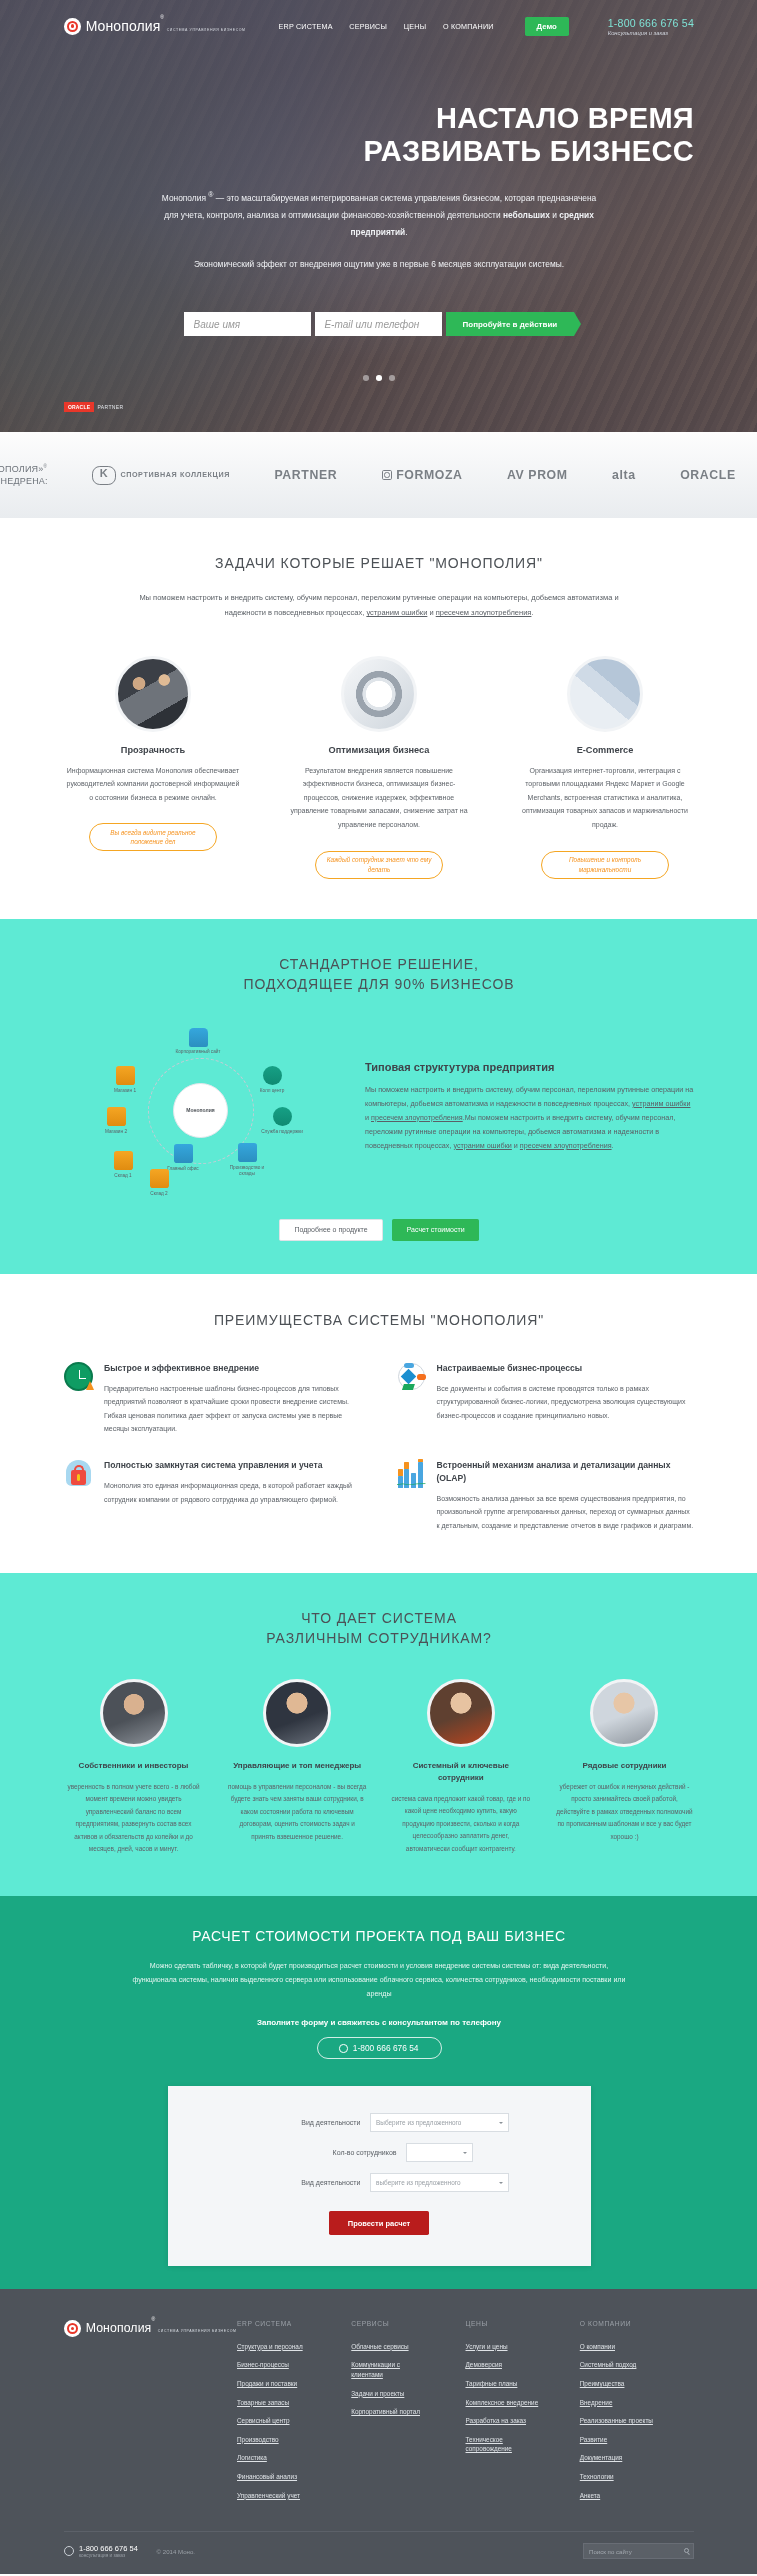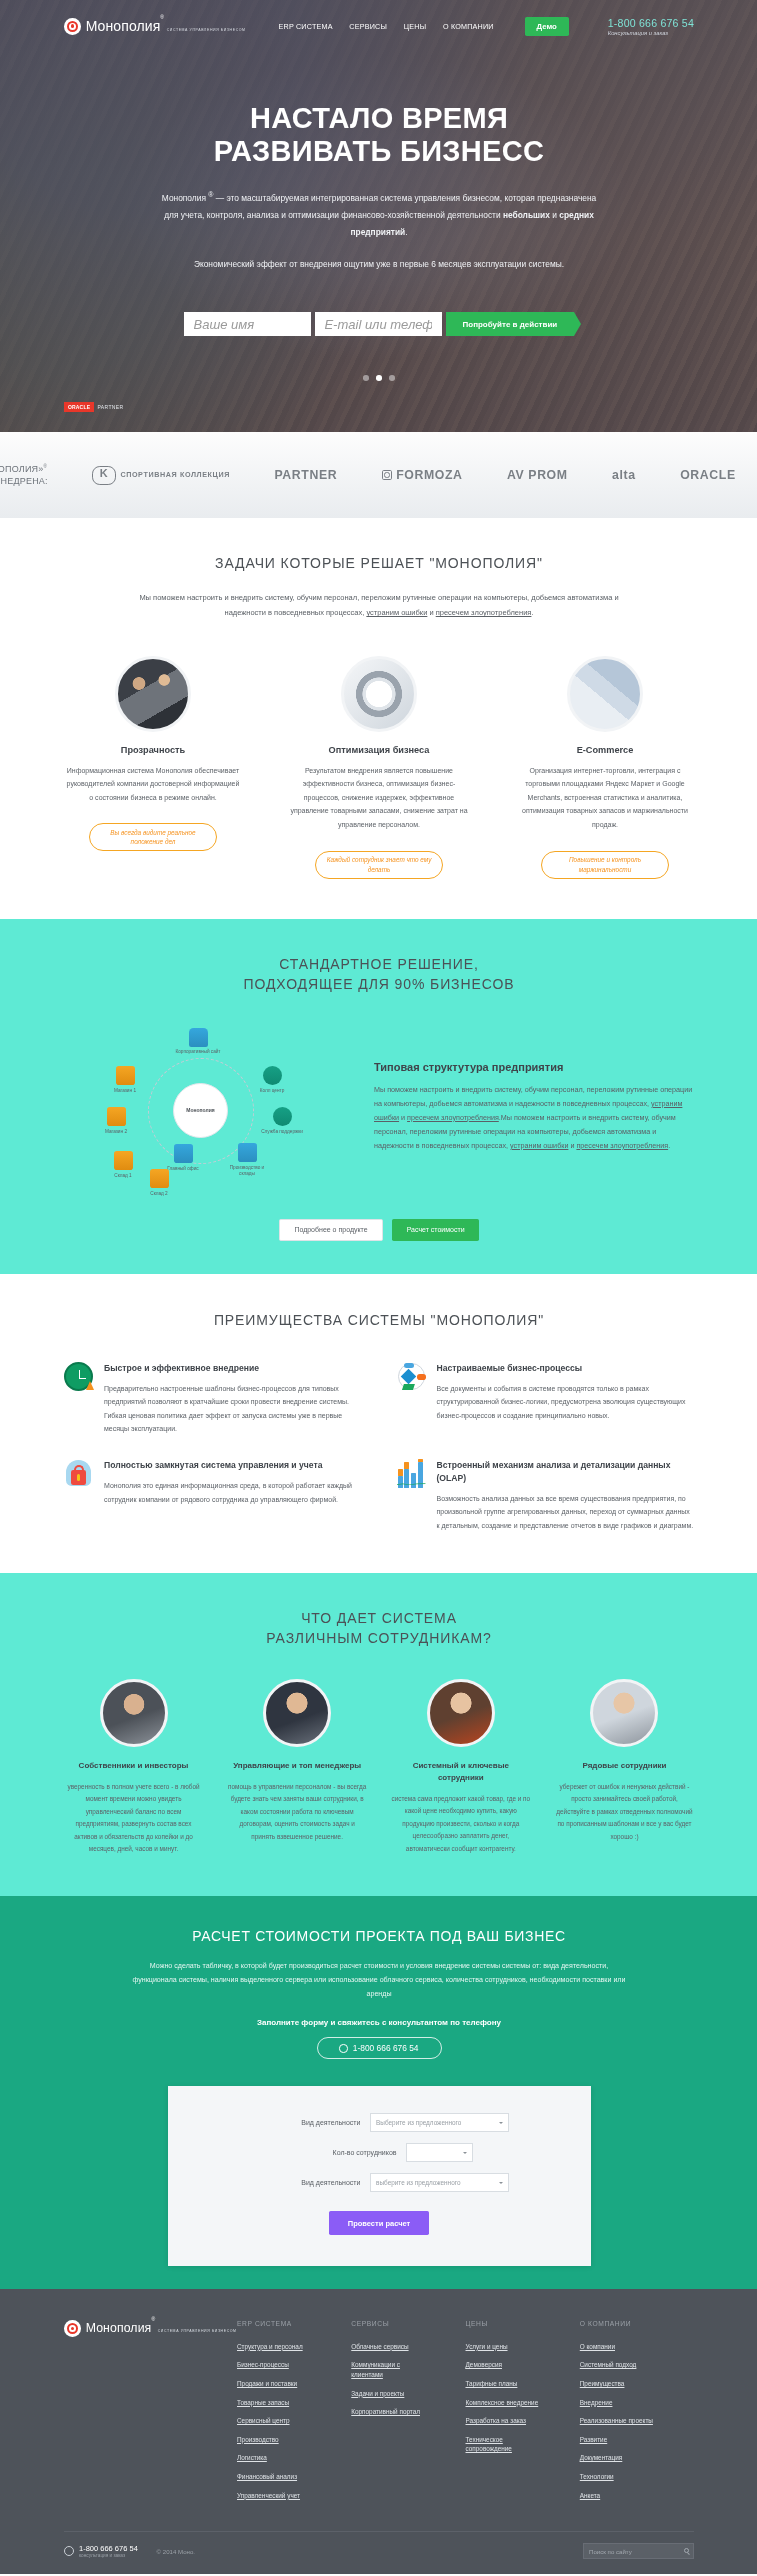--- a/index.html
+++ b/index.html
@@ -31,27 +31,27 @@
   .logo-txt sup{font-size:5px;position:relative;top:-6.1px}
   .logo-sub{color:#d9dde4;font-size:3.5px;letter-spacing:0.6px;margin-top:1.7px}
 
   .nav{display:flex;align-items:center;gap:16.7px;margin-left:33px}
   .nav a{color:#fff;text-decoration:none;font-size:7.2px;letter-spacing:0.2px;white-space:nowrap}
   .btn-demo{background:#2eb857;color:#fff;border:0;border-radius:1.7px;padding:5px 11.7px;font-size:7.8px;font-weight:700;cursor:pointer;margin-left:14.5px;font-family:inherit}
   .phone-box{margin-left:auto;text-align:left}
   .phone-num{color:#7fe3d6;font-size:10.6px;letter-spacing:0.2px}
   .phone-cap{color:#cfd4dc;font-size:5.8px;font-style:italic;margin-top:1.1px}
 
-  .hero-h1{margin-top:66px;text-align:center;color:#fff;font-size:29px;font-weight:700;line-height:1.13;letter-spacing:0.3px;text-transform:uppercase}
+  .hero-h1{margin-top:66px;text-align:right;color:#fff;font-size:29px;font-weight:700;line-height:1.13;letter-spacing:0.3px;text-transform:uppercase}
   .hero-p{margin:21px auto 0;width:446px;text-align:center;color:#f1f3f6;font-size:8.4px;line-height:2.0}
   .hero-p b{font-weight:700}
   .hero-p2{margin:15.6px auto 0;width:423px;text-align:center;color:#f1f3f6;font-size:8.4px;line-height:2.0}
 
   .hero-form{margin:39px auto 0;display:flex;justify-content:center;gap:3.9px}
-  .hero-form input{width:127px;height:24.5px;border:0;background:#fff;padding:0 9.5px;font-size:13px;font-style:italic;color:#555;font-family:inherit}
+  .hero-form input{width:127px;height:24.5px;border:0;background:#fff;padding:0 9.5px;font-size:10px;font-style:italic;color:#555;font-family:inherit}
   .hero-form input::placeholder{color:#9a9a9a;font-style:italic}
   .btn-try{position:relative;background:#2eb857;color:#fff;border:0;height:24.5px;padding:0 16.7px;font-size:8px;font-weight:700;cursor:pointer;font-family:inherit}
   .btn-try:after{content:"";position:absolute;right:-7.2px;top:0;border-left:7.2px solid #2eb857;border-top:12.3px solid transparent;border-bottom:12.3px solid transparent}
 
   .dots{position:absolute;left:0;right:0;bottom:51px;display:flex;justify-content:center;gap:7.2px;z-index:4}
   .dot{width:5.6px;height:5.6px;border-radius:50%;background:rgba(255,255,255,.45)}
   .dot.on{background:#fff}
   .oracle{position:absolute;left:64px;bottom:20px;z-index:4;display:flex;align-items:center;gap:3.3px}
   .oracle-badge{background:#e8372a;color:#fff;font-size:5px;font-weight:700;padding:2.2px 3.9px;letter-spacing:0.2px}
   .oracle-txt{color:#e3e6ea;font-size:5px;letter-spacing:0.4px}
@@ -90,21 +90,21 @@
       radial-gradient(circle at 50% 50%,#9aa3ad 0 46%,transparent 47%),
       linear-gradient(135deg,#f4f6f8,#cfd6dd)}
   .ti3{background:
       linear-gradient(40deg,#e9eef3 0 45%,#cfdae6 45% 62%,#b5c6d8 62%),
       radial-gradient(circle at 68% 36%,#7fa7cf 0 16%,transparent 17%)}
   .task-title{margin-top:13.4px;font-size:9.2px;font-weight:700;color:#3f444a}
   .task-txt{margin-top:8.4px;font-size:7px;line-height:1.95;color:#5d6268}
   .pill{margin:19px auto 0;width:128px;height:28px;border:0.8px solid #f5a623;border-radius:14.5px;display:flex;align-items:center;justify-content:center;text-align:center;color:#f5921e;font-size:6.4px;font-style:italic;line-height:1.55;padding:0 6.7px}
 
   
-  .std-flex{display:flex;align-items:center;gap:31px;margin-top:29px}
+  .std-flex{display:flex;align-items:center;gap:22px;margin-top:29px}
   .std-diagram{width:279px;height:167px;position:relative;flex:0 0 279px}
   .node{position:absolute;text-align:center;width:48px;font-size:4.7px;color:#5a6066;line-height:1.3}
   .node .ico{width:19px;height:19px;margin:0 auto 2.2px;border-radius:2.8px;display:block}
   .ring{position:absolute;left:84px;top:35px;width:106px;height:106px;border-radius:50%;border:0.6px dashed #c3ccd4}
   .core{position:absolute;left:109px;top:60px;width:55px;height:55px;border-radius:50%;background:#fff;border:1.1px solid #e2e7eb;display:flex;align-items:center;justify-content:center;text-align:center;font-size:5px;color:#4c5156;line-height:1.35;font-weight:700}
   .std-right{flex:1}
   .std-h3{font-size:11px;font-weight:700;color:#3f444a}
   .std-p{margin-top:10px;font-size:7.2px;line-height:1.95;color:#5b6066}
   .std-p u{text-decoration:underline}
   .std-btns{display:flex;justify-content:center;gap:9px;margin-top:29px}
@@ -162,21 +162,21 @@
   .calc-p{margin:16.7px auto 0;width:501px;text-align:center;color:#e6f7f2;font-size:7.1px;line-height:1.95}
   .calc-p2{margin:16.7px auto 0;text-align:center;color:#fff;font-size:8px;font-weight:700}
   .calc-phone{margin:10px auto 0;width:125px;height:22px;border:0.8px solid rgba(255,255,255,.8);border-radius:11.7px;display:flex;align-items:center;justify-content:center;gap:5px;color:#fff;font-size:8.4px}
   .calc-phone .ph{width:8.4px;height:8.4px;border-radius:50%;border:0.8px solid #fff;display:inline-block}
   .calc-card{margin:27px auto 0;width:423px;background:#f4f6f8;padding:27px 0 31px;box-shadow:0 1.1px 5.6px rgba(0,0,0,.12)}
   .frm-row{display:flex;align-items:center;justify-content:center;gap:9px;margin-bottom:11px}
   .frm-lbl{width:111px;text-align:right;font-size:7px;color:#5b6066}
   .sel{width:139px;height:19px;border:0.6px solid #d8dde2;background:#fff;font-size:6.4px;color:#9aa0a6;display:flex;align-items:center;padding:0 5.6px;position:relative}
   .sel:after{content:"";position:absolute;right:5px;top:7.8px;border-left:2.2px solid transparent;border-right:2.2px solid transparent;border-top:2.8px solid #8b9198}
   .sel.sm{width:67px}
-  .btn-calc{display:block;margin:19px auto 0;background:#8b5cf6;border:0;color:#fff;border-radius:1.7px;padding:7.2px 19px;font-size:7.5px;font-weight:700;cursor:pointer;font-family:inherit}
+  .btn-calc{display:block;margin:19px auto 0;background:#b91c1c;border:0;color:#fff;border-radius:1.7px;padding:7.2px 19px;font-size:7.5px;font-weight:700;cursor:pointer;font-family:inherit}
 
   
   .footer{background:#4e535a;padding:31px 0 0;color:#c9ced4}
   .fcols{display:flex;gap:0}
   .fbrand{width:173px}
   .fbrand .logo-txt{font-size:12.3px}
   .fcol{flex:1}
   .fcol h4{font-size:6.7px;font-weight:400;letter-spacing:0.6px;color:#9aa0a7;text-transform:uppercase;margin-bottom:14.5px}
   .fcol a{display:block;color:#dfe3e7;font-size:6.4px;text-decoration:underline;margin-bottom:9px;line-height:1.5;max-width:75px}
   .fbar{margin-top:22px;border-top:0.6px solid #5c6169;padding:11px 0 15.6px;display:flex;align-items:center;gap:11px}

